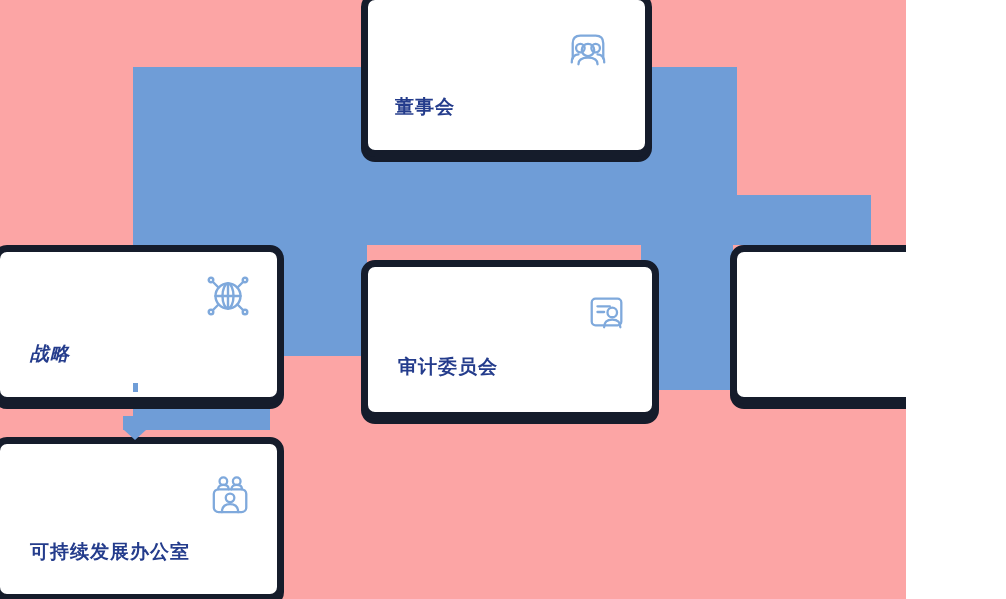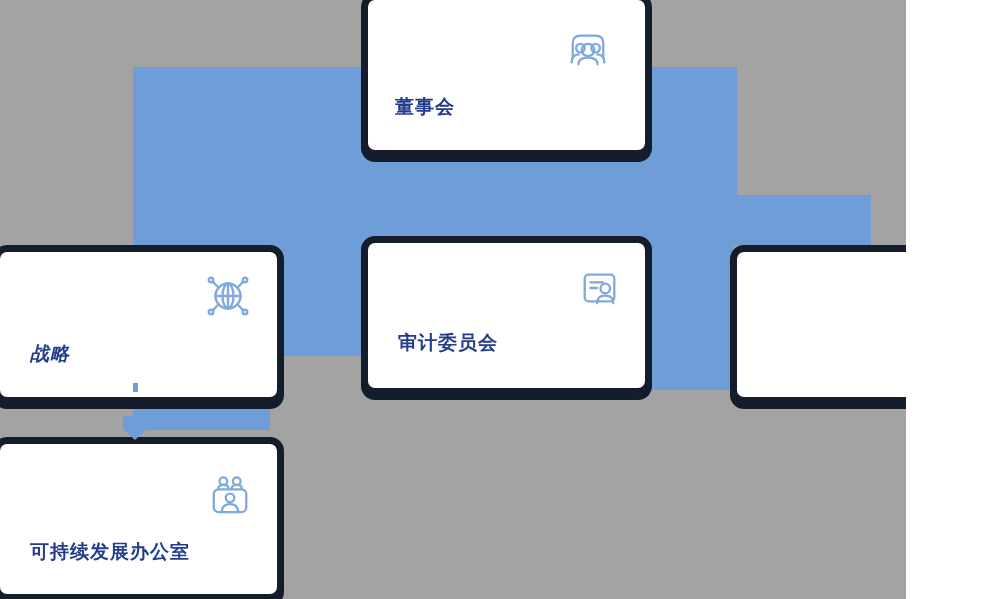--- a/index.html
+++ b/index.html
@@ -6,21 +6,21 @@
     --blue:#6f9dd7;
     --border:#151c2b;
     --text:#243c8c;
     --icon:#7fa9dc;
   }
   html,body{margin:0;padding:0;background:#fff;}
   #stage{
     position:relative;
     width:906px;height:599px;
     overflow:hidden;
-    background:#a3a3a3;
+    background:#fca5a5;
     font-family:"Liberation Sans","DejaVu Sans",sans-serif;
   }
   .connector{position:absolute;background:var(--blue);z-index:1;}
   #conn-main{left:133px;top:67px;width:604px;height:178px;}
   #conn-left-col{left:270px;top:245px;width:97px;height:111px;}
   #conn-right-col{left:641px;top:245px;width:92px;height:145px;}
   #conn-right-band{left:737px;top:195px;width:134px;height:50px;}
   #conn-notch{left:133px;top:383px;width:5px;height:9px;z-index:3;}
   #conn-band-a{left:133px;top:392px;width:137px;height:24px;}
   #conn-band-b{left:123px;top:416px;width:147px;height:14px;}
@@ -42,21 +42,21 @@
     line-height:25px;letter-spacing:1px;white-space:nowrap;
   }
   .card .icon{position:absolute;}
   .card .icon svg{display:block;}
   #card-board{left:361px;top:-7px;width:277px;height:150px;}
   #card-board .label{left:27px;bottom:31px;}
   #card-board .icon{top:28px;right:36px;}
   #card-strategy{left:-7px;top:245px;width:277px;height:145px;}
   #card-strategy .label{left:30px;bottom:31px;font-style:italic;}
   #card-strategy .icon{top:20px;right:26px;}
-  #card-audit{left:361px;top:236px;width:277px;height:145px;}
+  #card-audit{left:361px;top:260px;width:277px;height:145px;padding-left:7px;}
   #card-audit .label{left:30px;bottom:33px;}
   #card-audit .icon{top:23px;right:24px;}
   #card-nomination{left:730px;top:245px;width:277px;height:145px;}
   #card-nomination .label{left:28px;bottom:30px;}
   #card-nomination .icon{top:20px;right:25px;}
   #card-office{left:-7px;top:437px;width:277px;height:150px;}
   #card-office .label{left:30px;bottom:30px;margin-top:26px;}
   #card-office .icon{top:29px;right:25px;}
   .ic{stroke:var(--icon);stroke-width:2.4;fill:none;stroke-linecap:round;stroke-linejoin:round;}
 </style>

